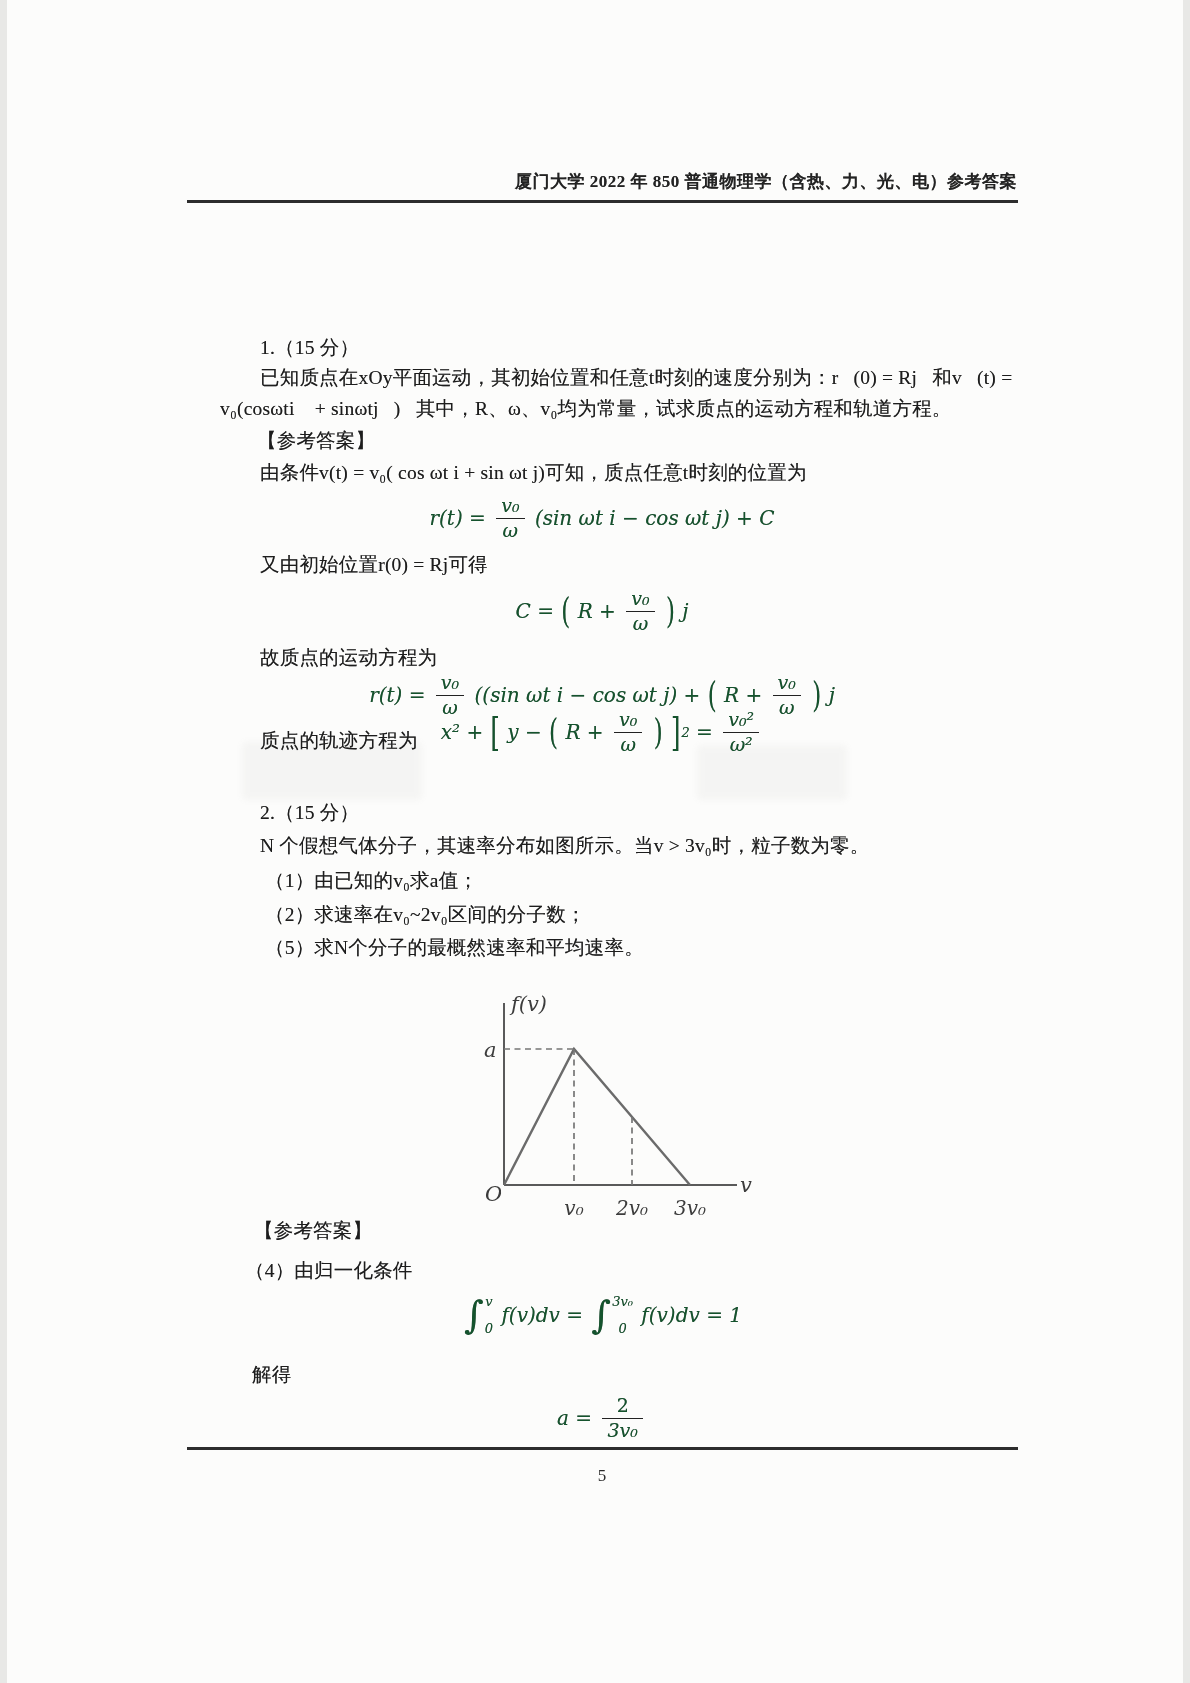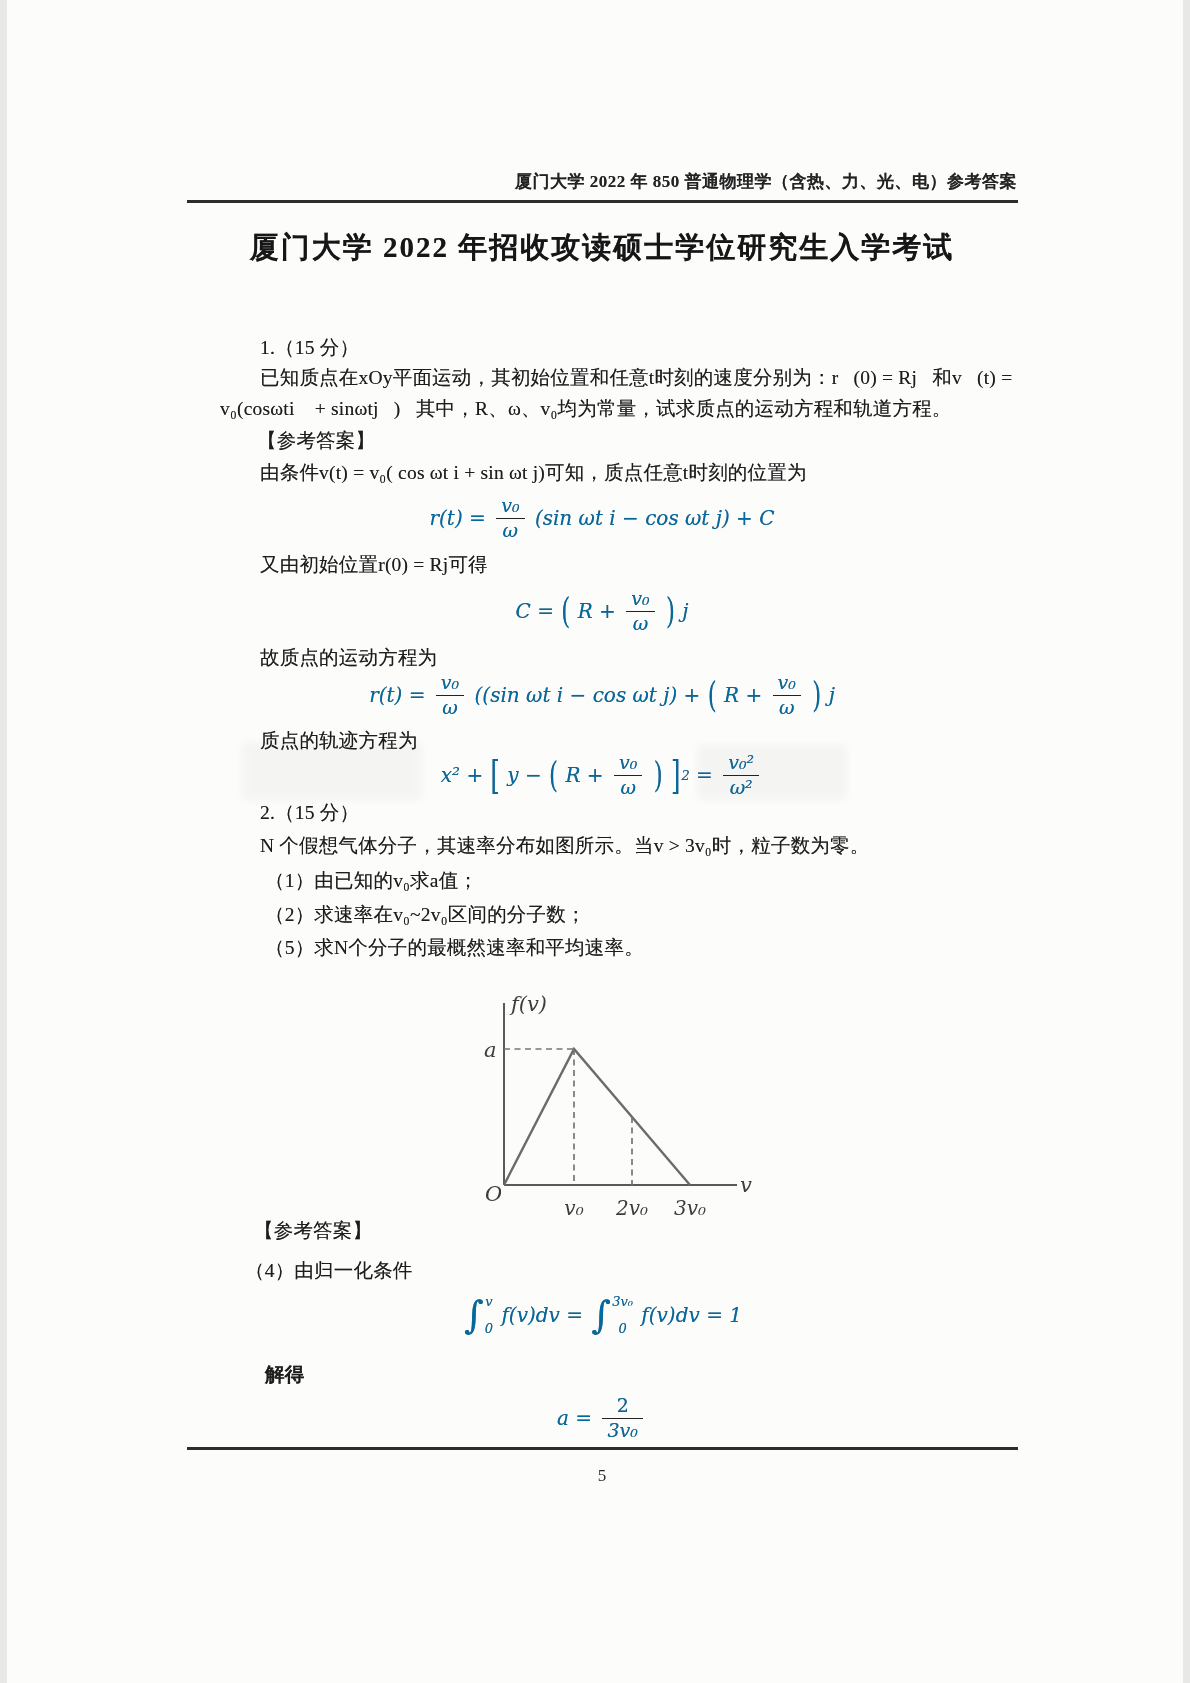--- a/index.html
+++ b/index.html
@@ -25,21 +25,21 @@
   .rule.bottom { top:1447px; height:2.5px; }
   .title {
     position:absolute; left:180px; width:830px; text-align:center;
     font-size:29px; font-weight:700; letter-spacing:2px; color:#161616;
     text-shadow:0 0 .6px rgba(20,20,20,.6);
   }
   .title.l1 { top:228px; }
   .title.l2 { top:281px; }
   .formula {
     position:absolute; left:180px; width:830px; text-align:center;
-    font-size:20px; color:#0369a1; font-family:"DejaVu Serif", serif;
+    font-size:20px; color:#14532d; font-family:"DejaVu Serif", serif;
     text-shadow:0 0 .4px rgba(30,30,30,.5);
   }
   .formula > span, .formula sup { vertical-align:middle; }
   .mi { font-style:italic; }
   .frac { display:inline-block; text-align:center; vertical-align:middle; margin:0 4px; line-height:1.05; font-size:19px; }
   .frac .num { display:block; padding:0 5px 2px; border-bottom:1.4px solid #222; }
   .frac .den { display:block; padding:2px 5px 0; }
   .bigp { display:inline-block; transform:scaleY(1.55); font-size:23px; margin:0 1px; font-style:normal; }
   .bigb { display:inline-block; transform:scaleY(1.65); font-size:24px; margin:0 1px; font-style:normal; }
   .sq { font-size:13px; vertical-align:10px; font-style:italic; }
@@ -62,21 +62,20 @@
 <body>
 
 <div class="page">
 
   <div class="smudge" style="left:235px; top:742px; width:180px; height:58px;"></div>
   <div class="smudge" style="left:690px; top:745px; width:150px; height:55px;"></div>
 
   <div class="header-text">厦门大学 2022 年 850 普通物理学（含热、力、光、电）参考答案</div>
   <div class="rule top"></div>
 
-  <div class="title l1">厦门大学 2022 年招收攻读硕士学位研究生入学考试</div>
 
   <div class="tline bold" style="top:336px; left:253px;">1.（15 分）</div>
   <div class="tline bold" style="top:366px; left:253px;">已知质点在xOy平面运动，其初始位置和任意t时刻的速度分别为：r⃗(0) = Rj⃗和v⃗(t) =</div>
   <div class="tline bold" style="top:397px; left:213px;">v₀(cosωti⃗ + sinωtj⃗)，其中，R、ω、v₀均为常量，试求质点的运动方程和轨道方程。</div>
   <div class="tline bold" style="top:429px; left:250px;">【参考答案】</div>
   <div class="tline" style="top:461px; left:253px;">由条件v(t) = v₀( cos ωt i + sin ωt j)可知，质点任意t时刻的位置为</div>
 
   <div class="formula" style="top:496px;">
     <span class="mi">r(t) =</span>
     <span class="frac"><span class="num mi">v₀</span><span class="den mi">ω</span></span>
@@ -102,21 +101,21 @@
     <span class="mi">((sin ωt i − cos ωt j) +</span>
     <span class="bigp">(</span>
     <span class="mi">R +</span>
     <span class="frac"><span class="num mi">v₀</span><span class="den mi">ω</span></span>
     <span class="bigp">)</span>
     <span class="mi bold">j</span>
   </div>
 
   <div class="tline" style="top:729px; left:253px;">质点的轨迹方程为</div>
 
-  <div class="formula" style="top:753px;">
+  <div class="formula" style="top:710px;">
     <span class="mi">x² +</span>
     <span class="bigb">[</span>
     <span class="mi">y −</span>
     <span class="bigp">(</span>
     <span class="mi">R +</span>
     <span class="frac"><span class="num mi">v₀</span><span class="den mi">ω</span></span>
     <span class="bigp">)</span>
     <span class="bigb">]</span><sup class="sq">2</sup>
     <span>=</span>
     <span class="frac"><span class="num mi">v₀²</span><span class="den mi">ω²</span></span>
@@ -161,21 +160,21 @@
     <span class="intwrap">
       <span class="intsign">∫</span>
       <span class="intlims">
           <span class="lim-sup">3v₀</span>
           <span class="lim-sub">0</span>
         </span>
     </span>
     <span class="mi">f(v)dv = 1</span>
   </div>
 
-  <div class="tline" style="top:1363px; left:258px;font-weight:bold;">解得</div>
+  <div class="tline" style="top:1363px; left:245px;">解得</div>
 
   <div class="formula" style="top:1396px;">
     <span class="mi">a =</span>
     <span class="frac"><span class="num">2</span><span class="den mi">3v₀</span></span>
   </div>
 
   <div class="rule bottom"></div>
   <div class="page-number">5</div>
 
 </div>

